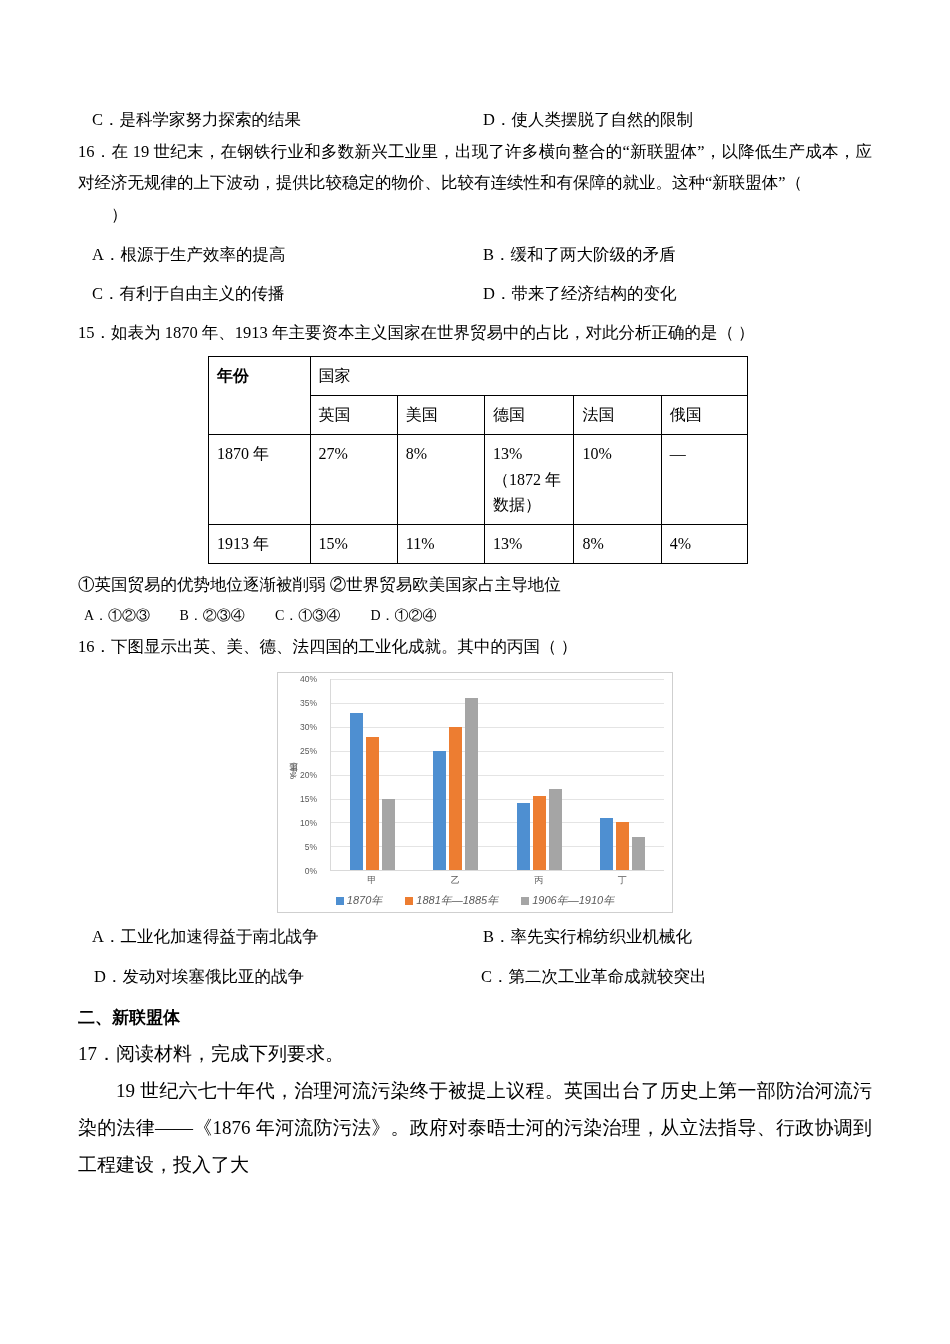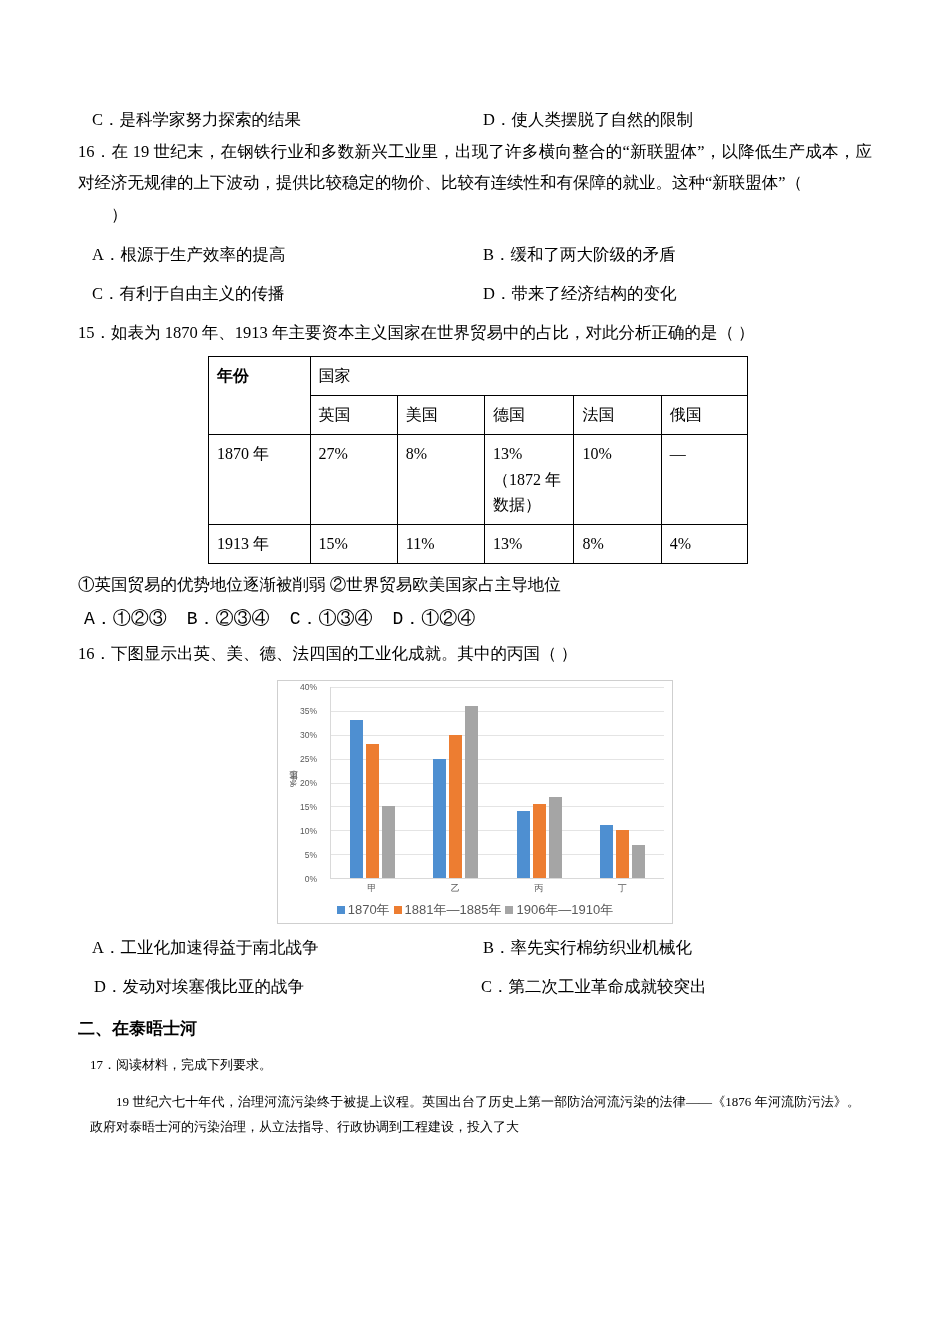--- a/index.html
+++ b/index.html
@@ -33,24 +33,23 @@
     margin: 8px;
   }
   .opt-col {
     width: 50%;
     box-sizing: border-box;
   }
   .opt-col.first { padding-left: 6px; }
   .opt-col.second { padding-left: 8px; }
   .q-block { margin-bottom: 2px; }
   .abcd-row {
-    font-size: 18px;
+    font-size: 14px;
     line-height: 1.95;
     padding-left: 6px;
-    font-family: Liberation Mono, monospace;
   }
   .abcd-row span { display: inline-block; }
   .abcd-row .choice { width: 92px; }
   
   table.data-table {
     border-collapse: collapse;
     margin: 8px 0 6px 130px;
     font-size: 16px;
     width: 540px;
   }
@@ -132,40 +131,41 @@
     margin-left: 44px;
     font-size: 9px;
     color: #595959;
     font-family: "Liberation Sans", sans-serif;
     padding-top: 3px;
   }
   .x-labels div { flex: 1; text-align: center; }
   .legend {
     display: flex;
     justify-content: center;
-    gap: 4px;
-    font-size: 13px;
+    gap: 23px;
+    font-size: 11px;
     color: #595959;
     font-family: "Liberation Sans", sans-serif;
     padding-top: 6px;
+    font-style: italic;
   }
   .legend-item { display: flex; align-items: center; gap: 3px; }
   .swatch { width: 8px; height: 8px; display: inline-block; }
   
   .section-title {
     font-family: "Liberation Sans", sans-serif;
     font-weight: bold;
     font-size: 17px;
     margin: 14px 0 6px 0;
   }
   .para {
-    font-size: 13px;
+    font-size: 19px;
     line-height: 1.95;
     text-align: justify;
-    margin: 12px;
+    margin: 0;
   }
   .para.ind2 { text-indent: 2em; }
 </style>
 </head>
 <body>
 
 <div class="page">
 
   <div class="opt-row q-block">
     <div class="opt-col first">C．是科学家努力探索的结果</div>
@@ -308,18 +308,18 @@
       <div class="opt-col first">A．工业化加速得益于南北战争</div>
       <div class="opt-col second">B．率先实行棉纺织业机械化</div>
     </div>
     <div class="opt-row">
       <div class="opt-col second">D．发动对埃塞俄比亚的战争</div>
       <div class="opt-col first">C．第二次工业革命成就较突出</div>
     </div>
   </div>
 
   <div>
-    <div class="section-title">二、在泰晤士河</div>
+    <div class="section-title">二、新联盟体</div>
     <p class="para">17．阅读材料，完成下列要求。</p>
     <p class="para ind2">19 世纪六七十年代，治理河流污染终于被提上议程。英国出台了历史上第一部防治河流污染的法律——《1876 年河流防污法》。政府对泰晤士河的污染治理，从立法指导、行政协调到工程建设，投入了大</p>
   </div>
 
 </div>
 
 </body></html>

